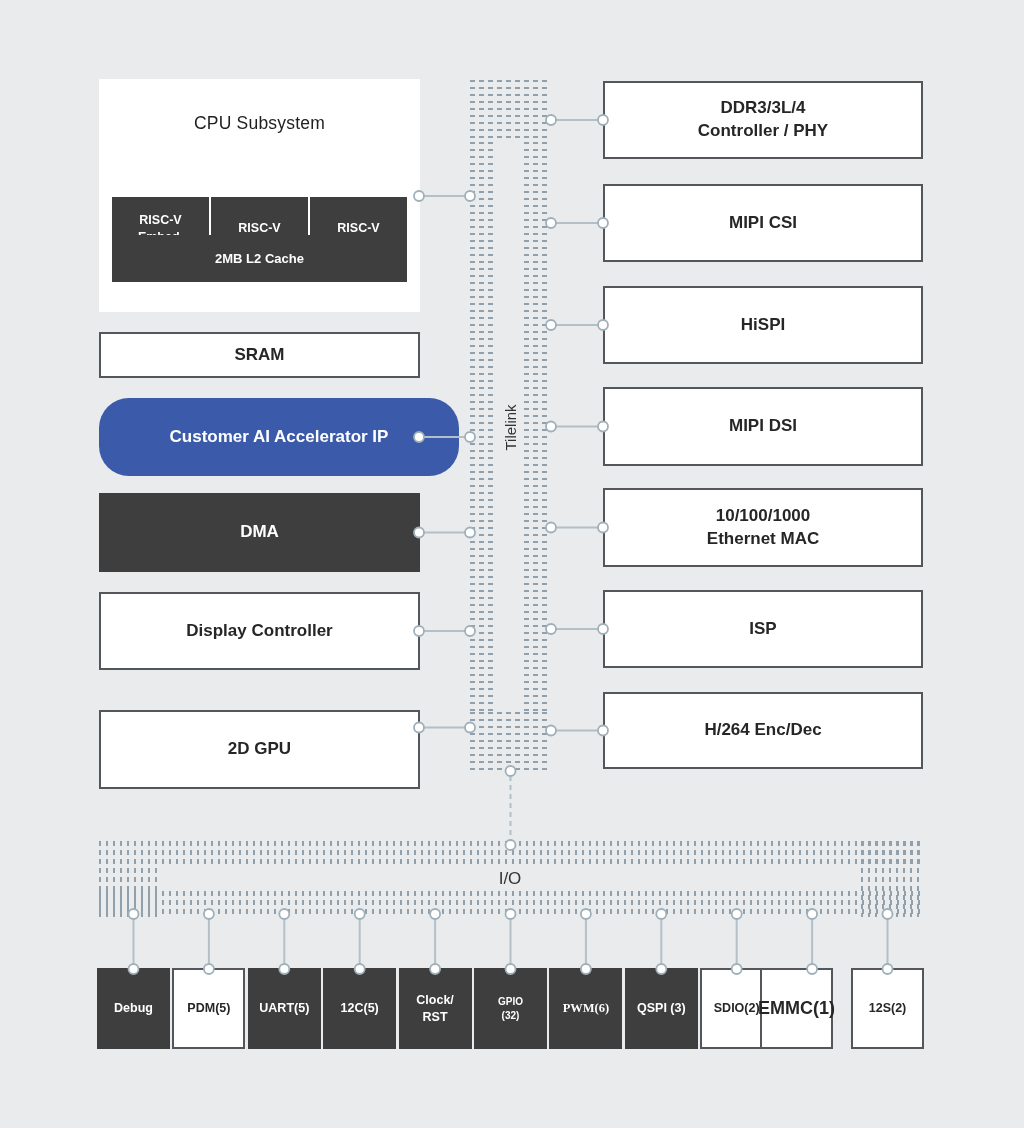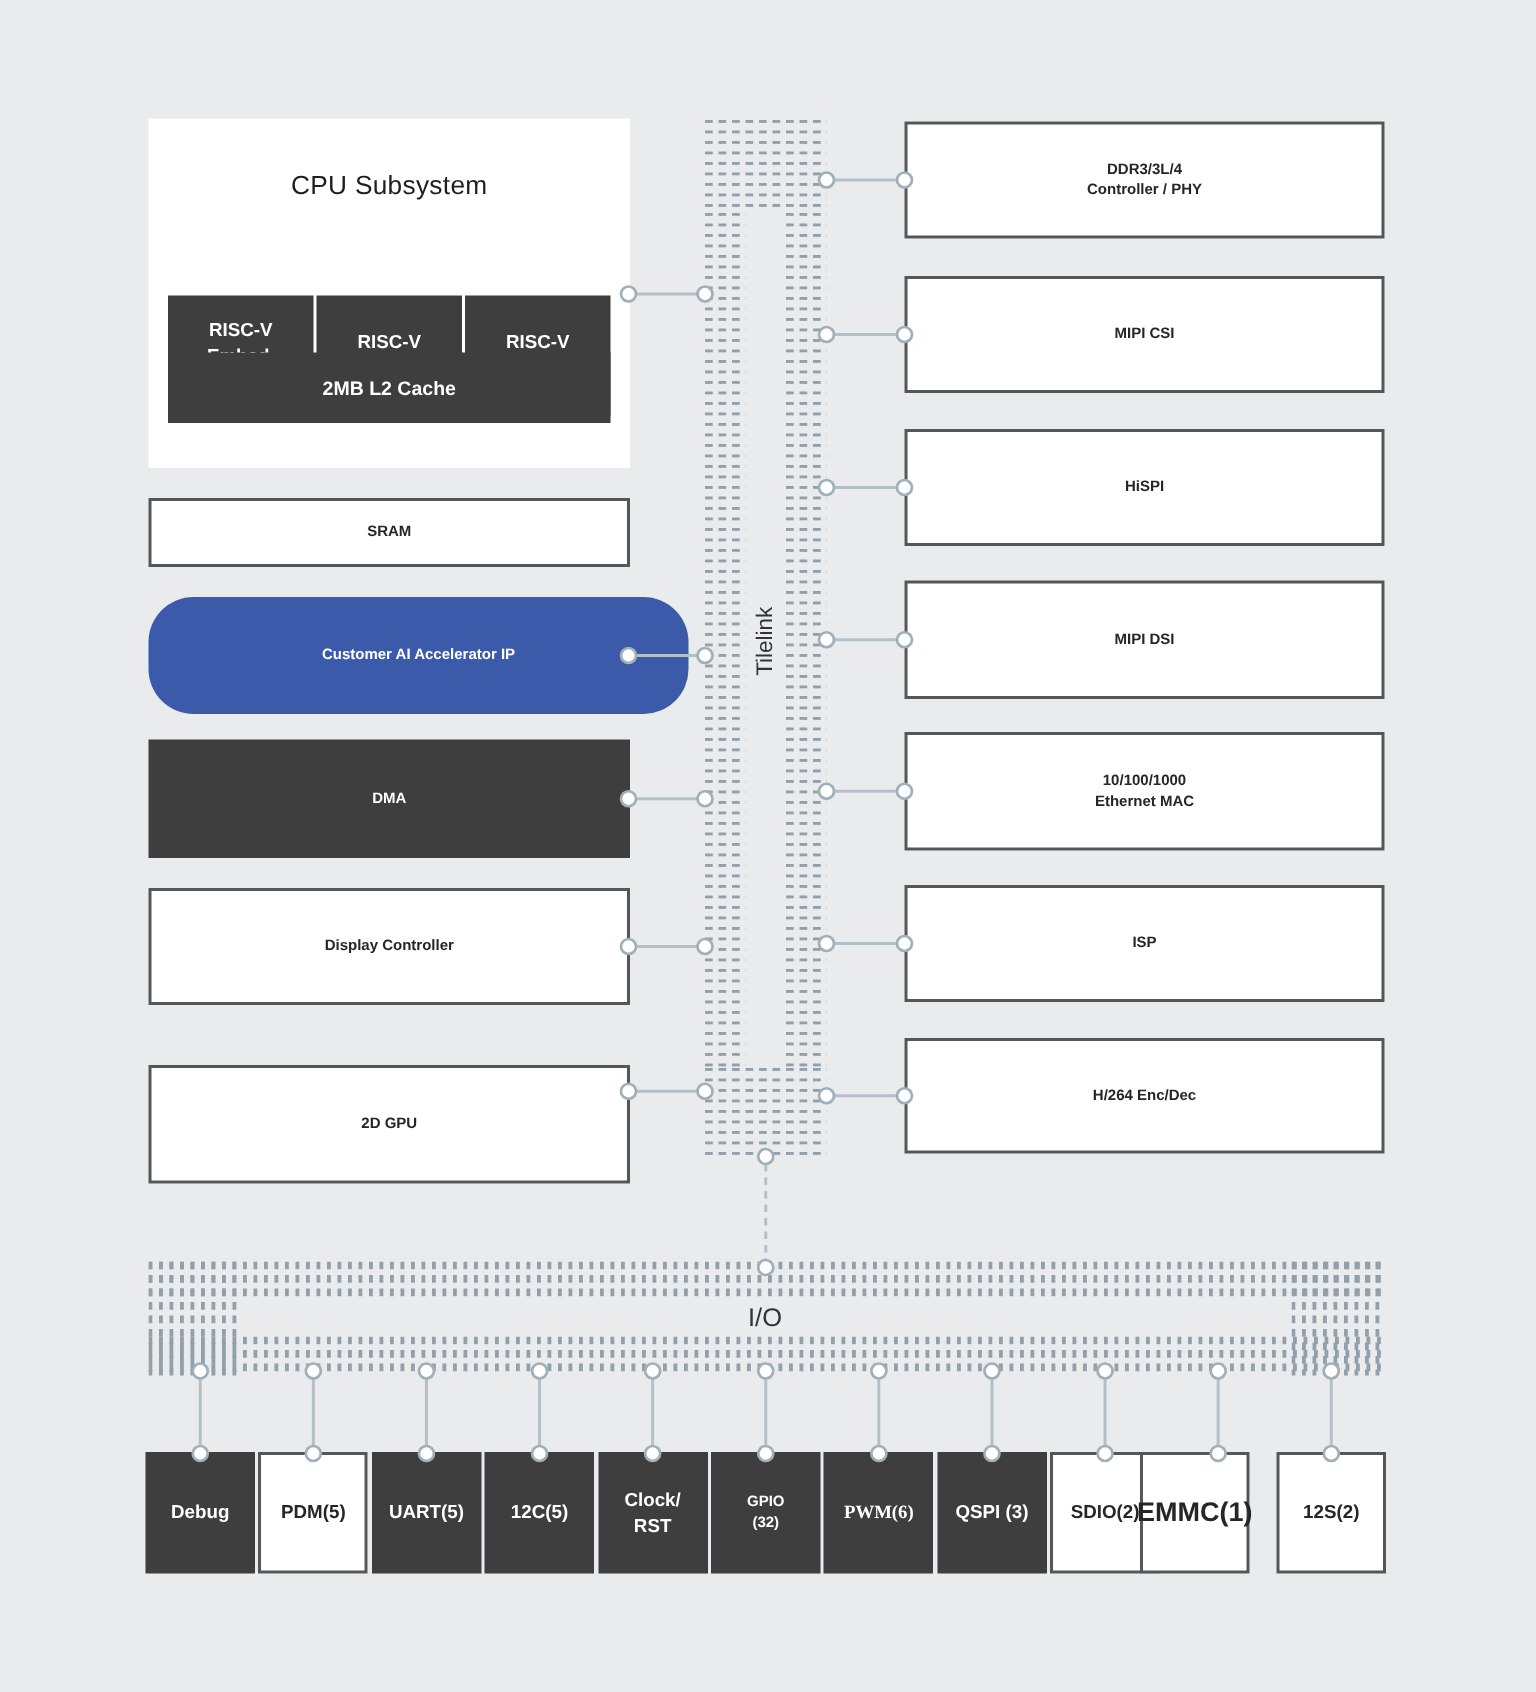--- a/index.html
+++ b/index.html
@@ -5,21 +5,21 @@
   :root{
     --bg:#e9ebed; --dark:#3e3e3e; --blue:#3b5aa9; --white:#ffffff;
     --dash:#91a0ab; --line:#b4c0c8; --node:#9fb0ba;
     --text-dark:#262626; --text-light:#ffffff; --border:#53575b;
   }
   html,body{margin:0;padding:0;}
   body{background:var(--bg);font-family:"Liberation Sans","DejaVu Sans",sans-serif;}
   .canvas{position:relative;width:1024px;height:1128px;background:var(--bg);overflow:hidden;}
   .block{
     position:absolute;display:flex;align-items:center;justify-content:center;
-    text-align:center;font-weight:bold;font-size:10px;line-height:1.35;
+    text-align:center;font-weight:bold;font-size:17px;line-height:1.35;
     white-space:pre-line;color:var(--text-dark);box-sizing:border-box;
   }
   .block.white{background:var(--white);border:2px solid var(--border);}
   .block.dark{background:var(--dark);color:var(--text-light);border:none;}
   .block.blue{background:var(--blue);color:var(--text-light);border:none;}
   
   .cpu-box{position:absolute;left:99px;top:79px;width:321px;height:233px;background:var(--white);}
   .cpu-title{position:absolute;left:0;top:34px;width:100%;text-align:center;
     font-size:17.5px;color:#1f1f1f;font-weight:400;letter-spacing:.2px;}
   .cpu-cores{position:absolute;left:13px;top:71px;width:295px;height:80px;display:flex;gap:2px;margin-top:47px;}

